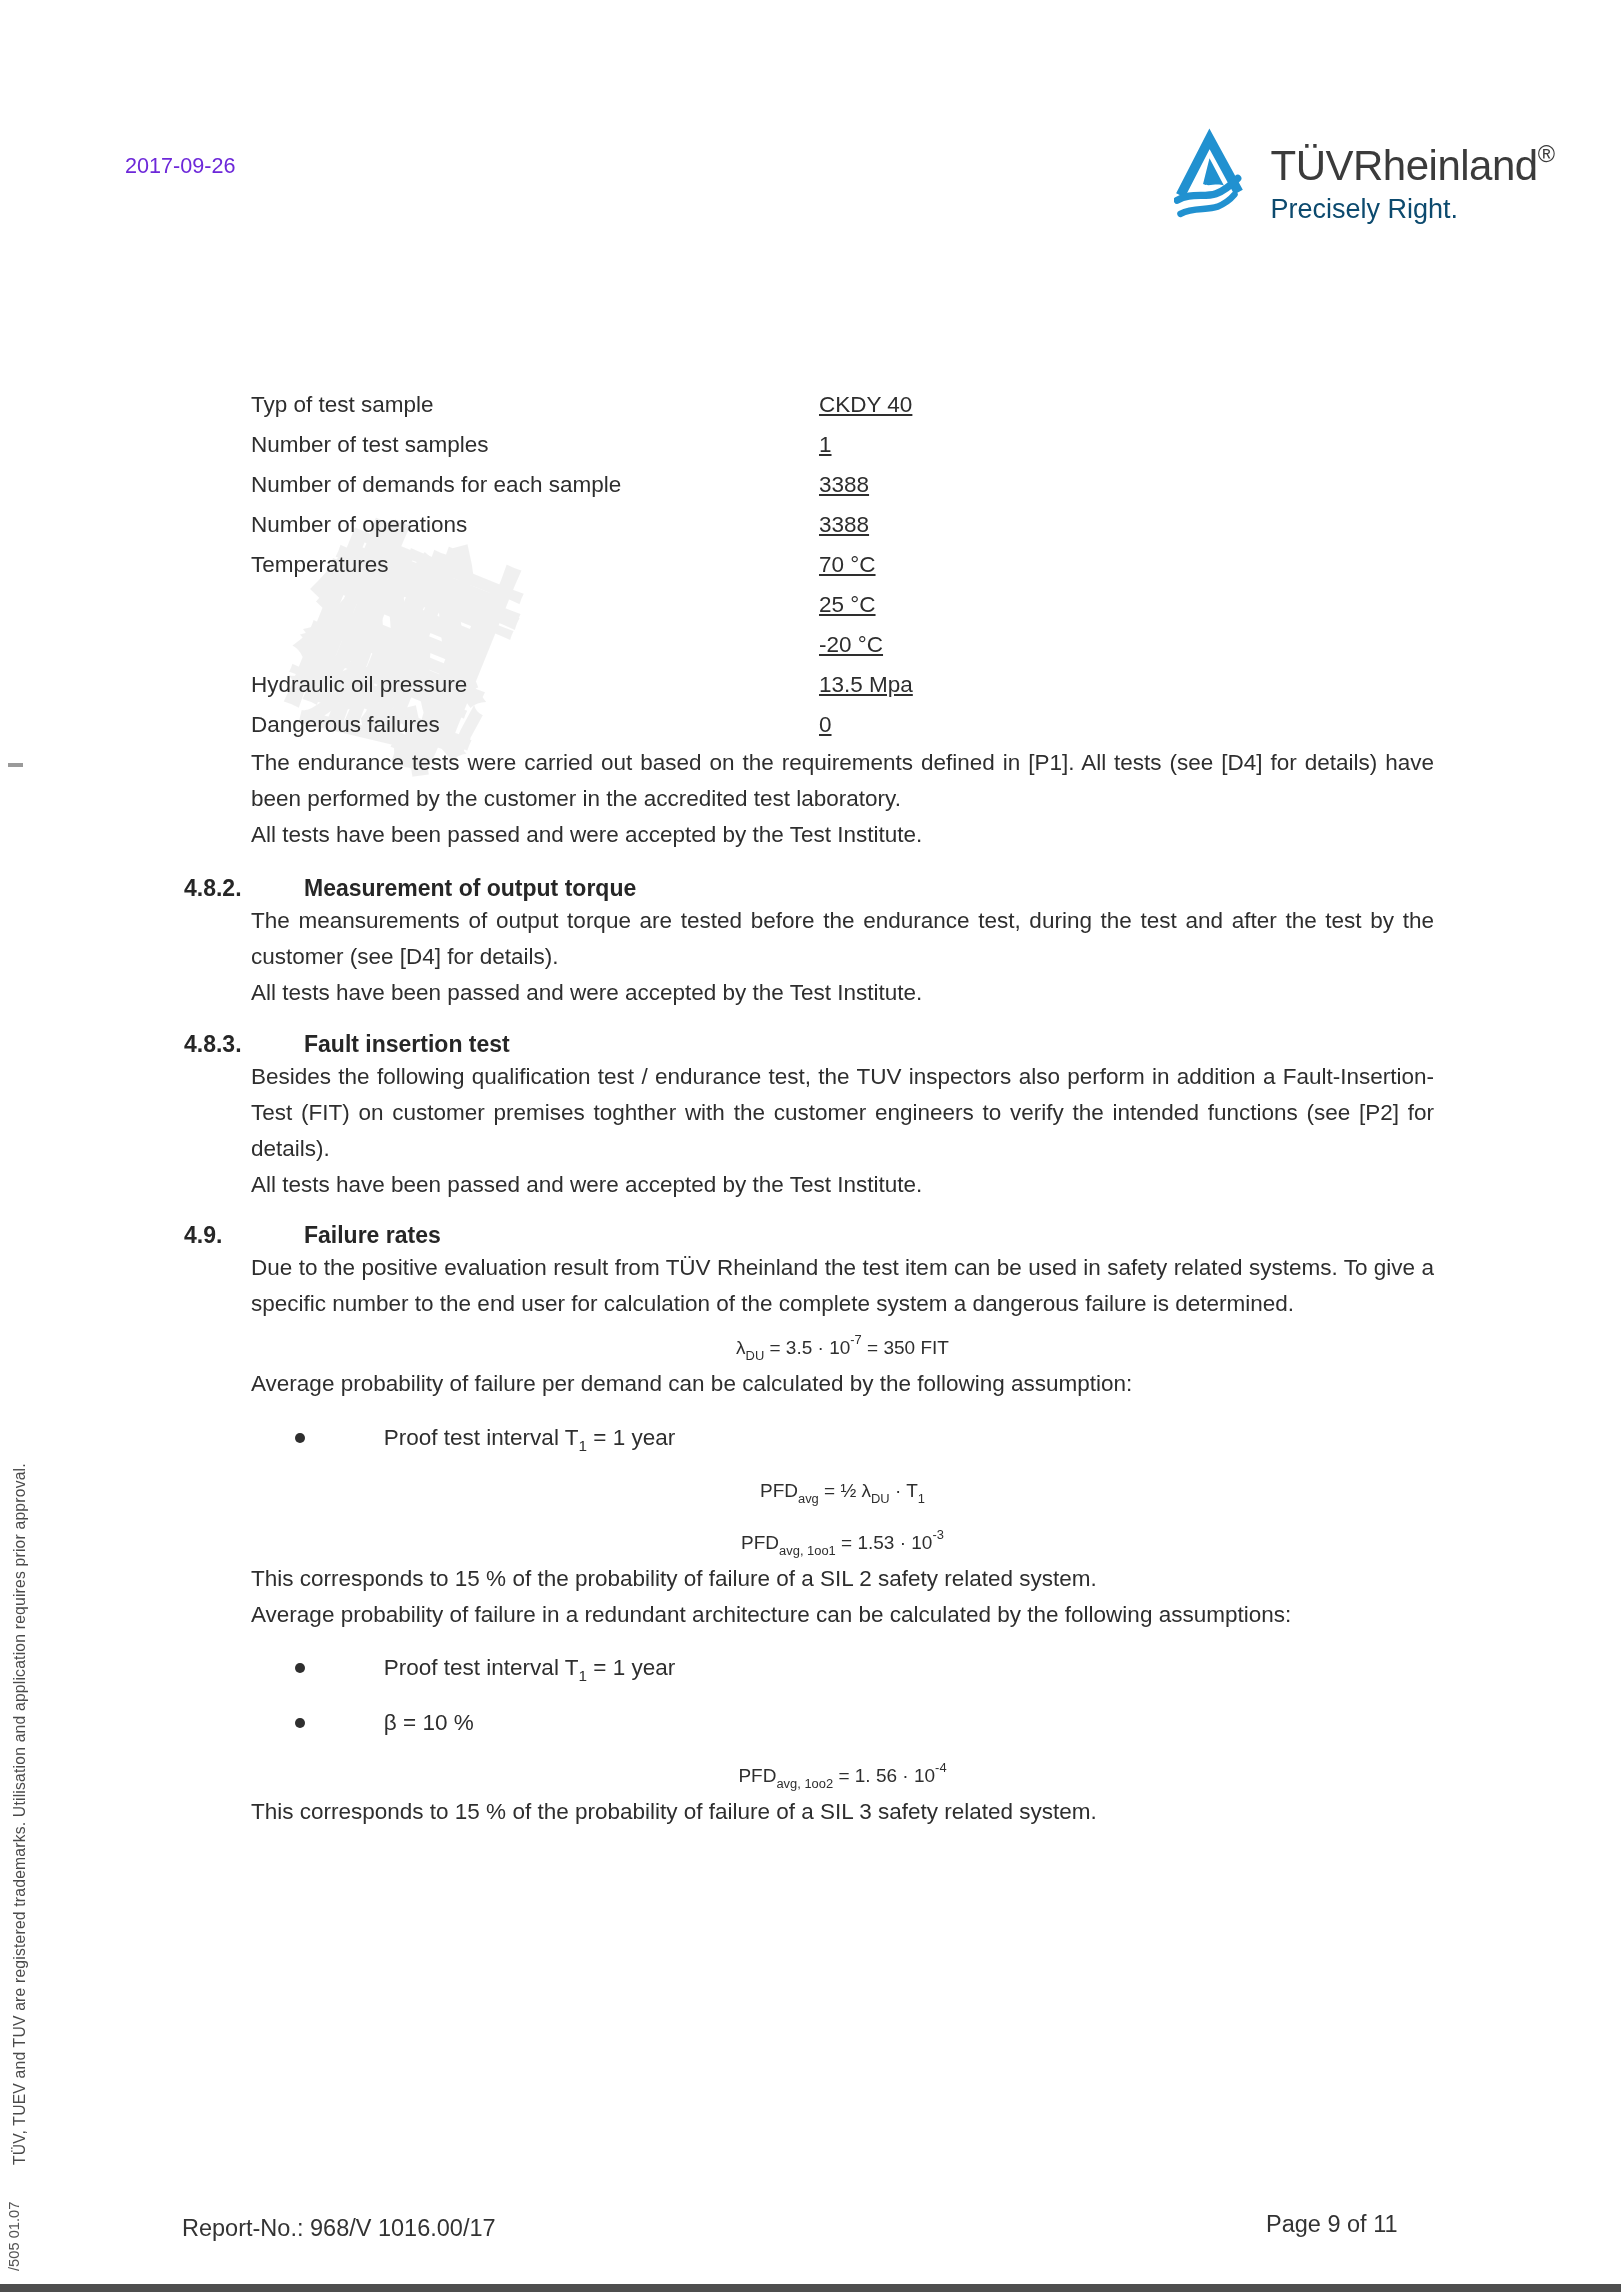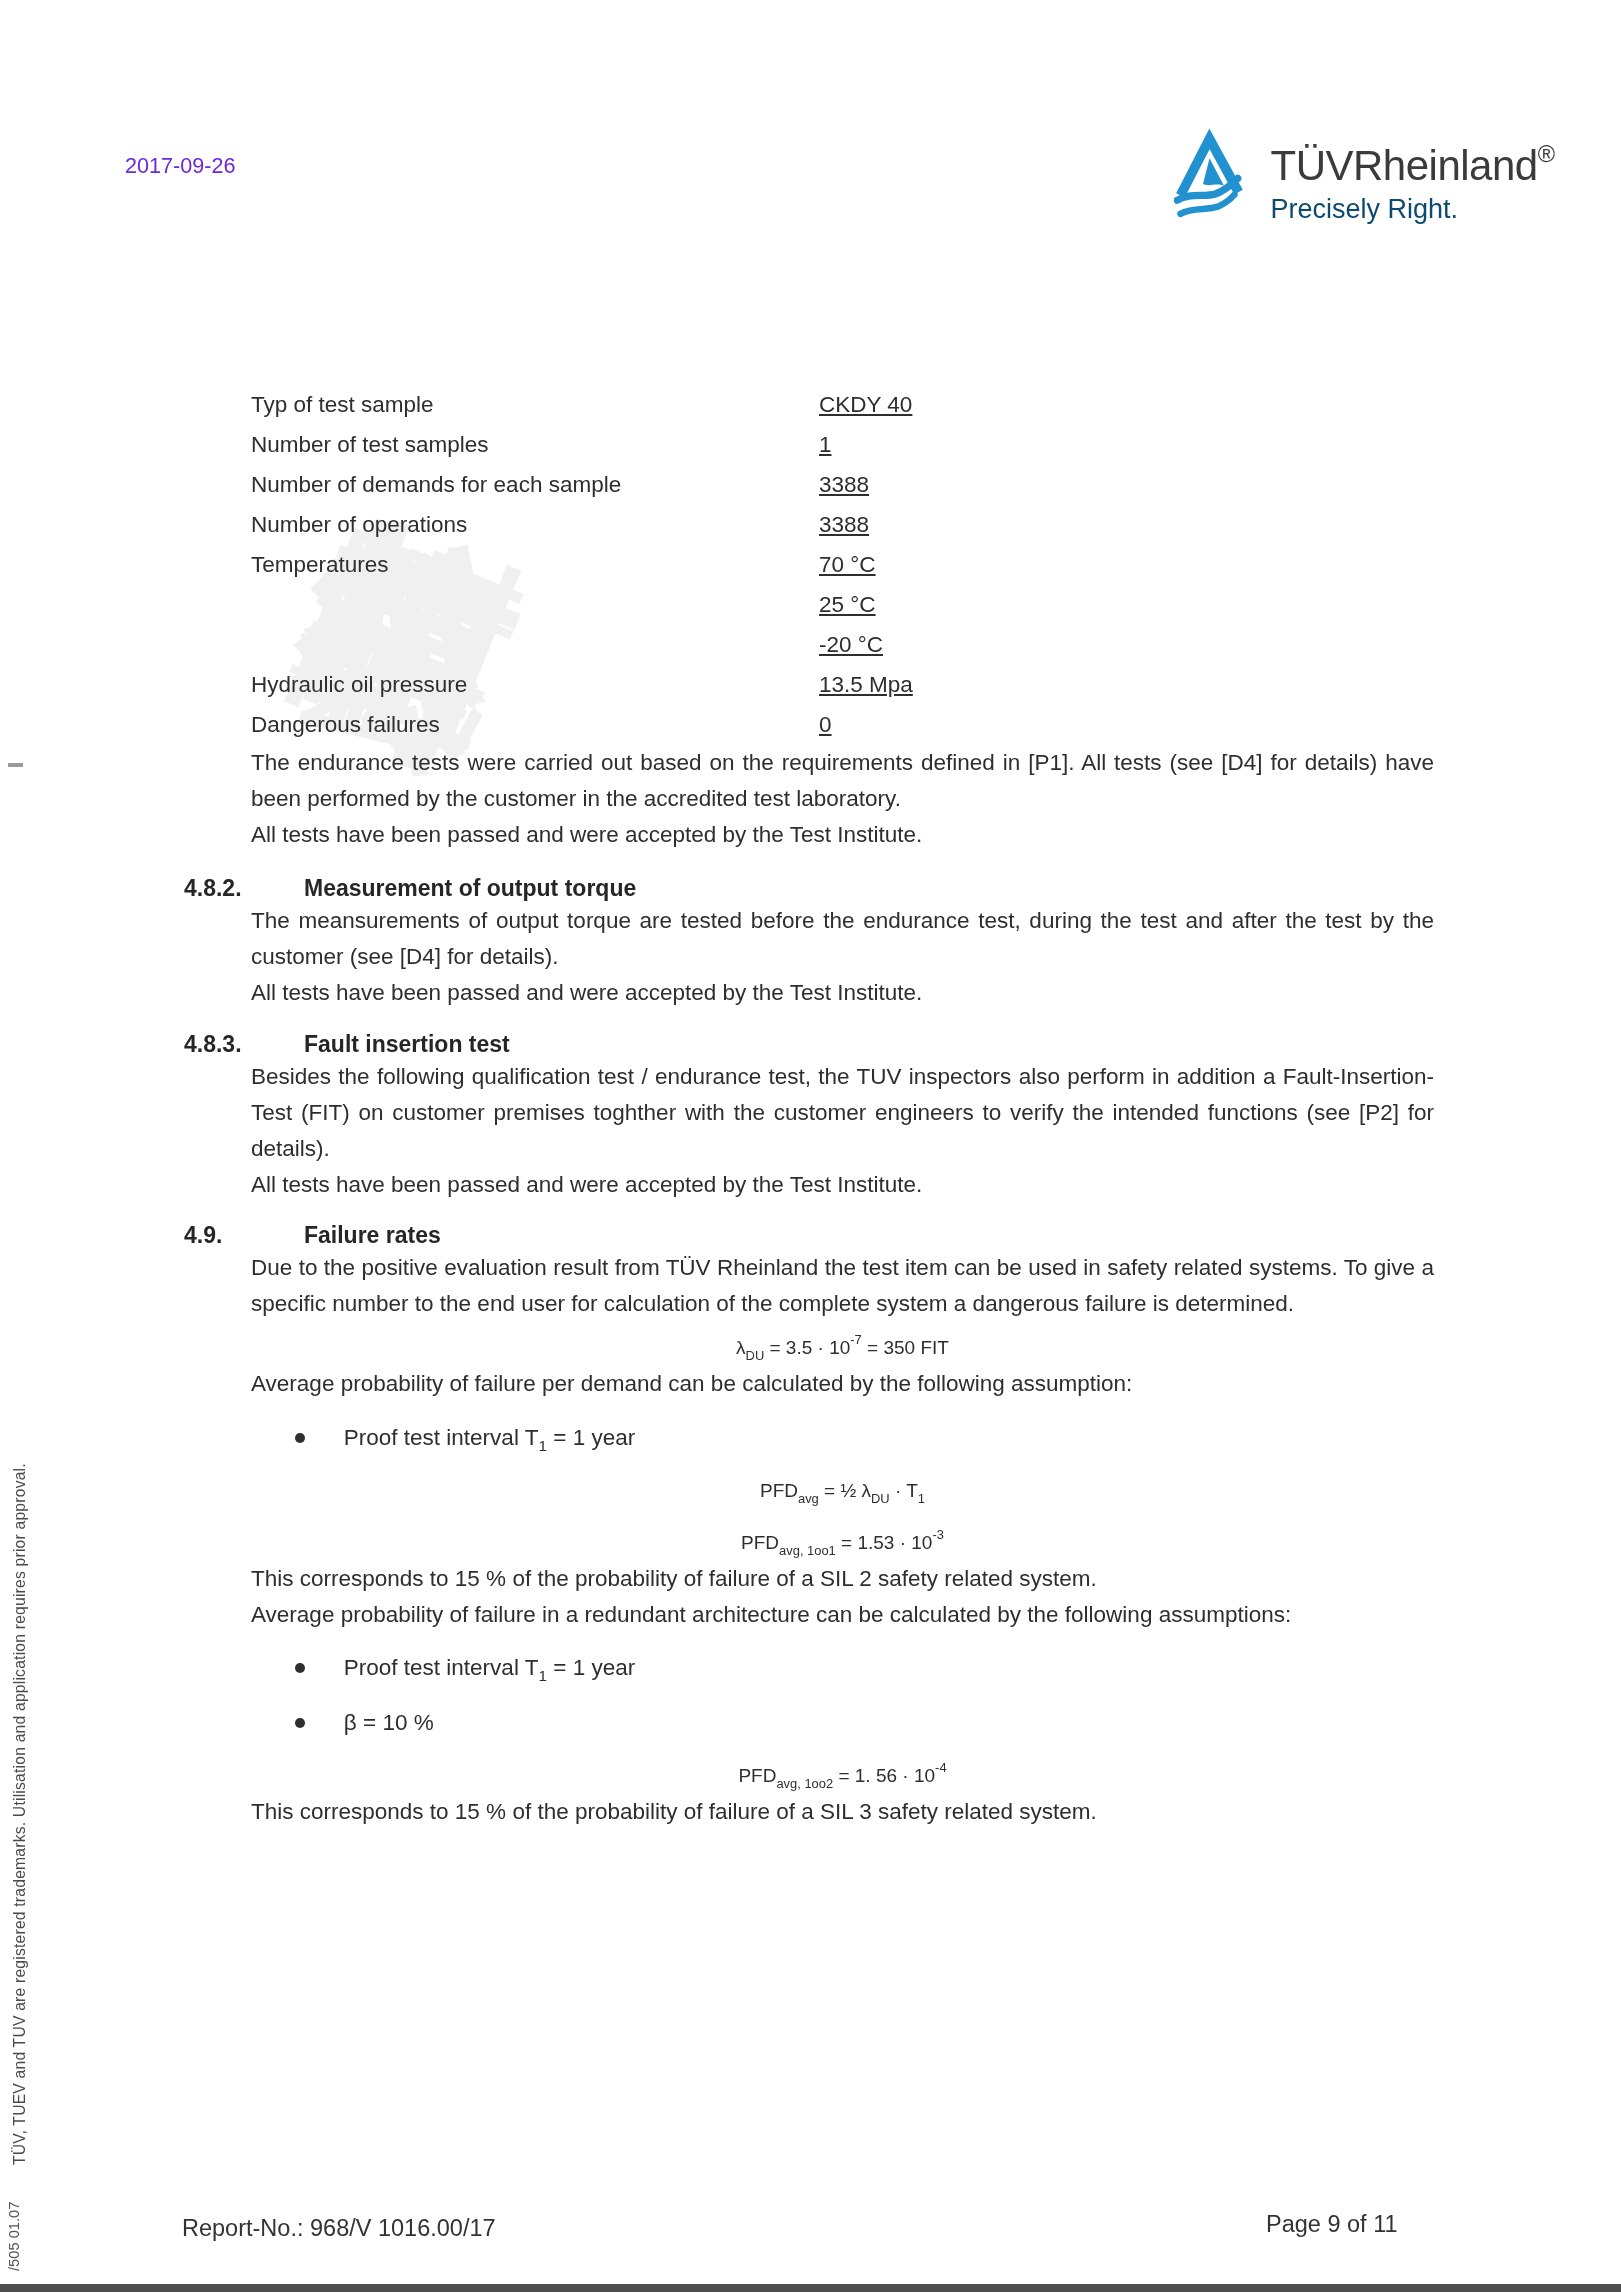--- a/index.html
+++ b/index.html
@@ -42,21 +42,21 @@
   .sec-body{margin-left:67px;}
   .spec-table{margin-top:29px;}
   .spec-row{display:flex;line-height:40px;}
   .spec-label{flex:0 0 568px;}
   .spec-value{flex:1;text-decoration:underline;}
   p.para{margin:0;line-height:36px;}
   p.just{text-align:justify;}
   .formula{margin:0;line-height:36px;font-size:19px;white-space:nowrap;text-align:center;}
   .formula sub,.f-sub{font-size:68%;vertical-align:-5.9px;line-height:0;}
   .formula sup,.f-sup{font-size:68%;vertical-align:9.8px;line-height:0;}
-  .bullet{display:flex;align-items:flex-end;line-height:36px;}
+  .bullet{display:flex;align-items:flex-end;line-height:36px;gap:40px;}
   .bullet .dot{flex:0 0 9.8px;width:9.8px;height:9.8px;border-radius:50%;background:#2f2f2f;
     margin-left:44px;align-self:center;}
   .bullet .b-text{margin-left:39px;}
   .mt8{margin-top:7.8px}.mt9{margin-top:8.8px}.mt12{margin-top:11.8px}.mt13{margin-top:12.7px}
   .mt15{margin-top:14.7px}.mt16{margin-top:15.7px}.mt17{margin-top:16.7px}.mt18{margin-top:17.6px}
   .mt19{margin-top:18.6px}.mt20{margin-top:19.6px}.mt21{margin-top:20.6px}.mt23{margin-top:22.5px}
   .mt26{margin-top:25.5px}.mt27{margin-top:26.5px}.mt33{margin-top:32px}
   
   .footer-report{position:absolute;left:182px;top:2215px;font-size:23.5px;color:#333;}
   .footer-page{position:absolute;left:1266px;top:2211px;font-size:23.5px;color:#333;}

